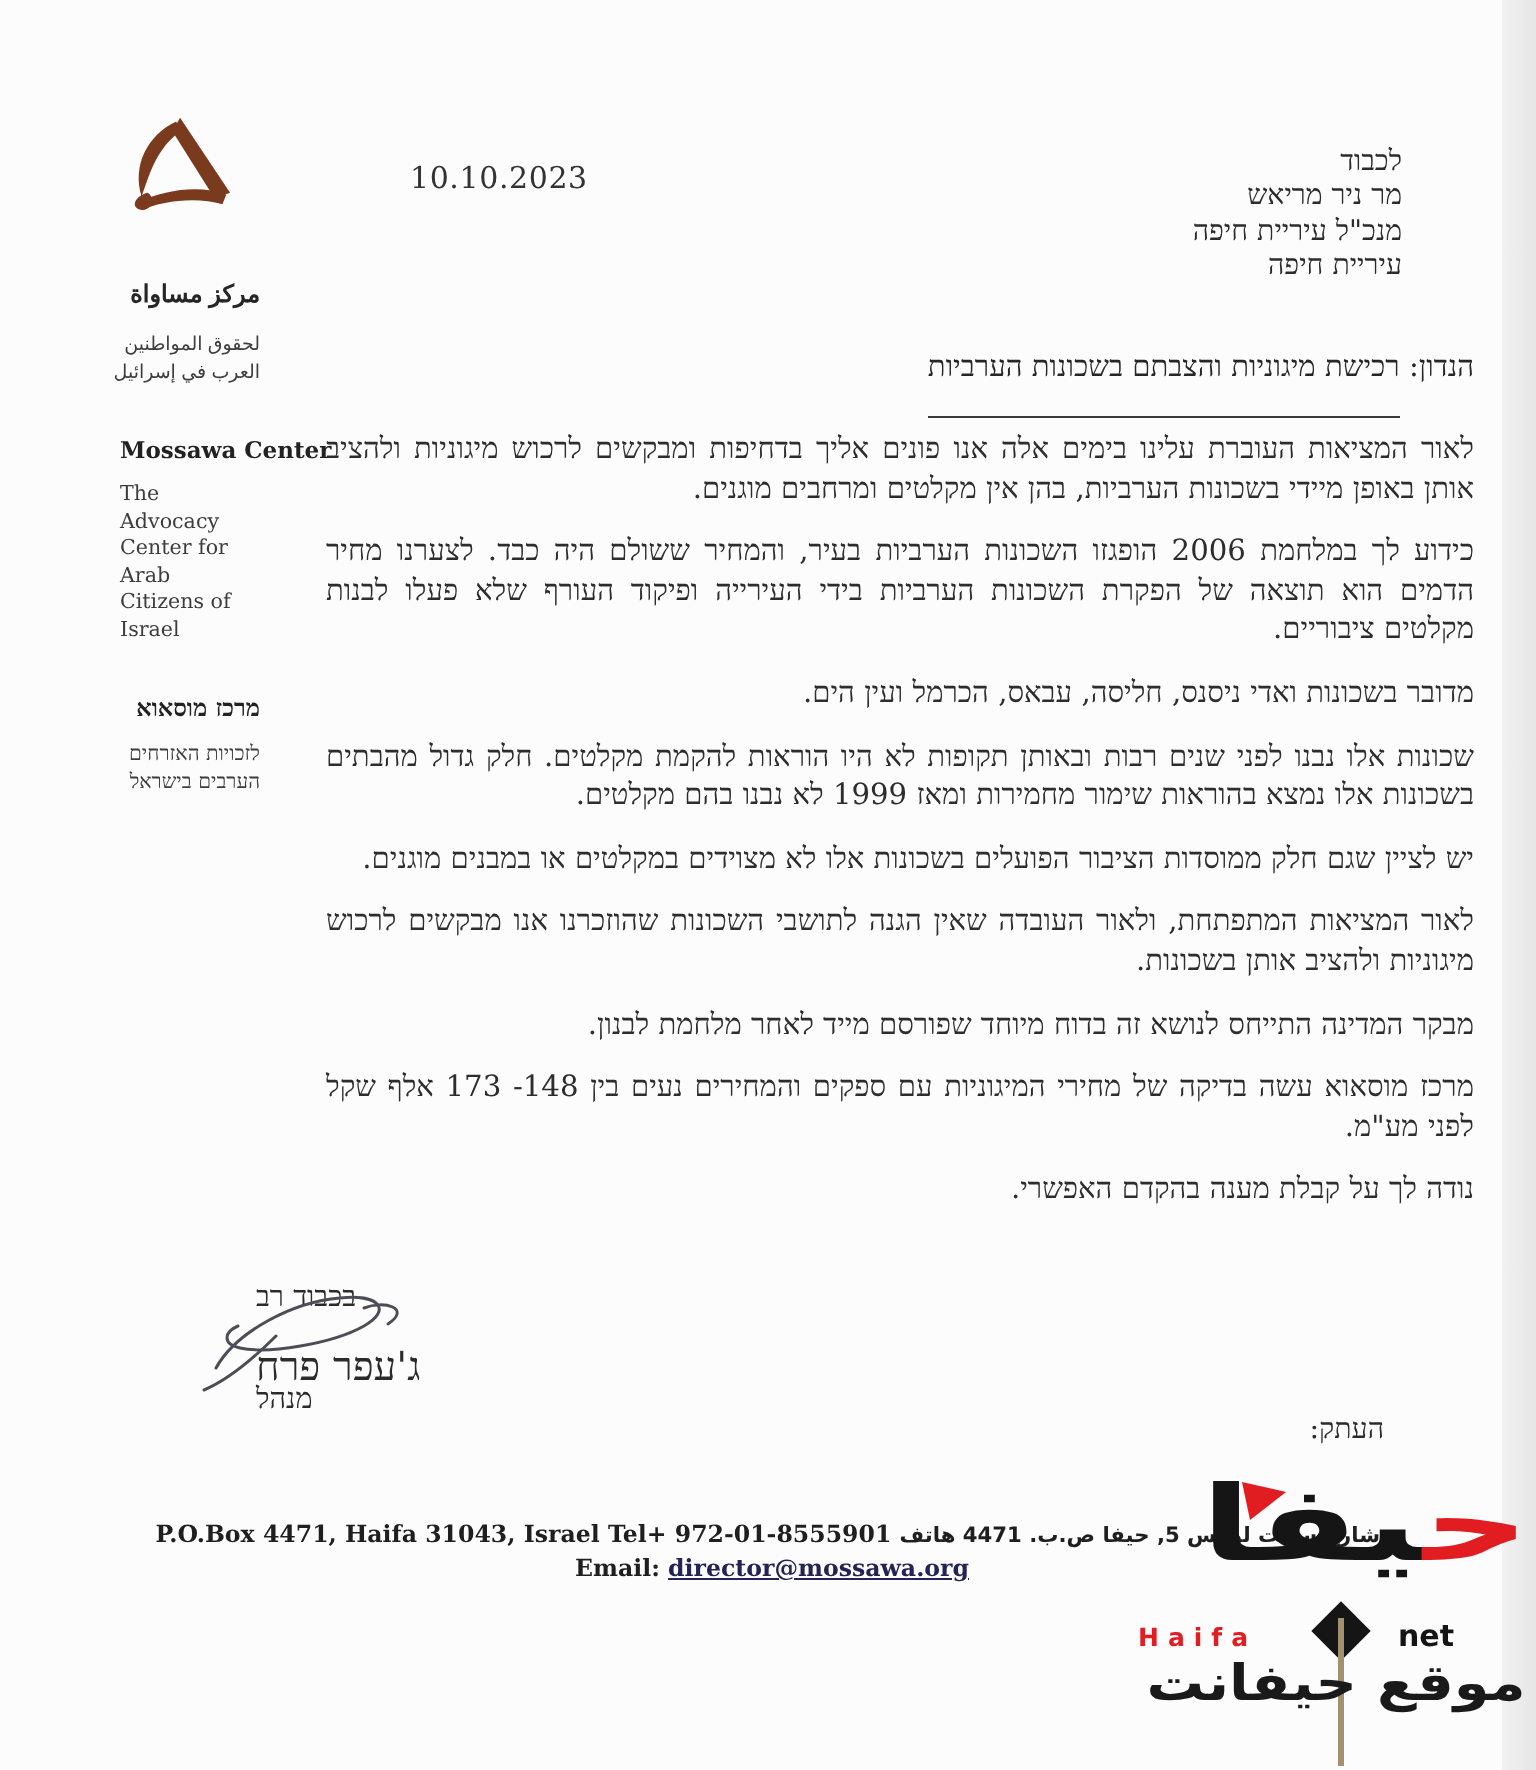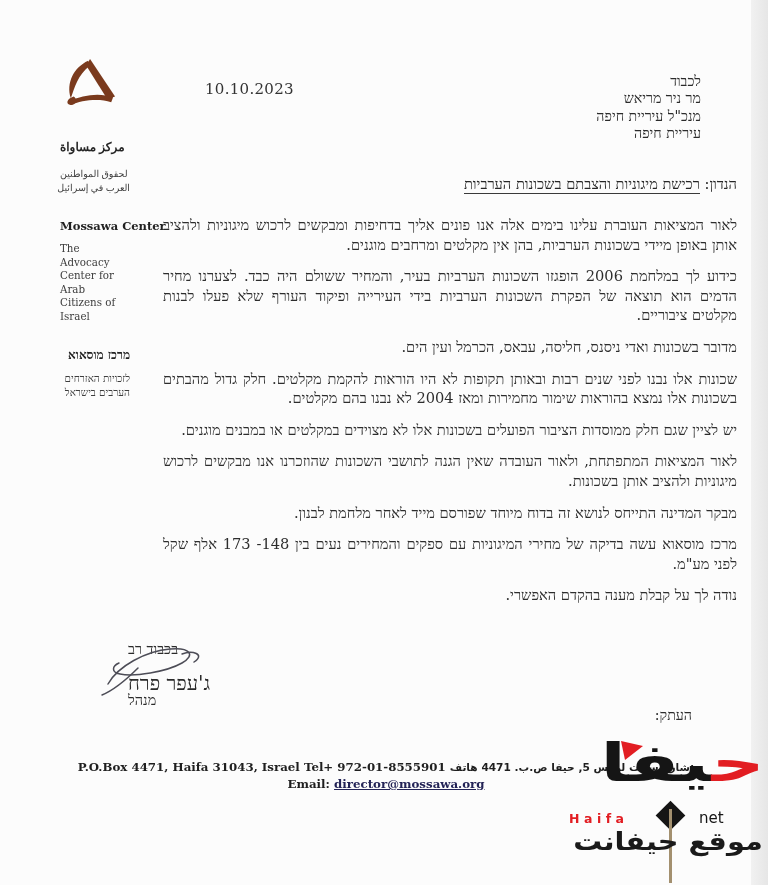--- a/index.html
+++ b/index.html
@@ -5,37 +5,37 @@
   html,body{margin:0;padding:0;background:#ffffff;}
   .page{
     position:relative;width:768px;height:885px;background:#fcfcfc;overflow:hidden;
     font-family:"DejaVu Serif","Liberation Serif",serif;color:#2b2b2b;
   }
   .scan-strip{position:absolute;right:0;top:0;width:17px;height:100%;
     background:linear-gradient(to right,#f1f1f1,#e6e6e6);}
   
   .letterhead{position:absolute;left:60px;top:56px;width:70px;}
   .lh-logo{margin-left:2px;}
-  .lh-ar{direction:rtl;text-align:left;font-family:Liberation Serif, serif;margin-top:30px;}
+  .lh-ar{direction:rtl;text-align:right;font-family:Liberation Sans, sans-serif;margin-top:30px;}
   .lh-name-ar{font-size:12px;font-weight:bold;color:#262626;margin-top:14px;white-space:nowrap;}
   .lh-sub-ar{font-size:9.5px;color:#3d3d3d;margin-top:12px;line-height:14px;}
   .lh-sub-ar div{white-space:nowrap;}
   .lh-en{text-align:left;}
   .lh-name-en{font-size:11.5px;font-weight:bold;color:#222;margin-top:24px;white-space:nowrap;}
   .lh-sub-en{font-size:10.3px;color:#3d3d3d;margin-top:9px;line-height:13.5px;}
   .lh-he{direction:rtl;text-align:right;}
   .lh-name-he{font-size:12px;font-weight:bold;color:#222;margin-top:25px;white-space:nowrap;}
   .lh-sub-he{font-size:10.3px;color:#3d3d3d;margin-top:8px;line-height:14px;}
   .lh-sub-he div{white-space:nowrap;}
   
   .date{position:absolute;left:205px;top:80px;font-size:15px;color:#333;letter-spacing:.3px;}
   .recipient{position:absolute;right:67px;top:73px;direction:rtl;text-align:right;
     font-size:14.2px;line-height:17.3px;}
   .subject{position:absolute;right:31px;top:175px;direction:rtl;font-size:14.6px;color:#262626;white-space:nowrap;}
-  .subject .u{border-bottom:1.2px solid #3a3a3a;padding-bottom:1px;}
+  .subject .u{border-bottom:1.2px solid #3a3a3a;padding-bottom:16px;}
   .body-text{position:absolute;left:163px;top:215px;width:574px;direction:rtl;
     text-align:justify;font-size:14.6px;line-height:19.6px;color:#2d2d2d;}
   .body-text p{margin:0 0 12px 0;}
   
   .salutation{position:absolute;left:128px;top:641px;direction:rtl;text-align:left;font-size:14.4px;}
   .signature{position:absolute;left:98px;top:644px;}
   .signer{position:absolute;left:128px;top:671px;direction:rtl;text-align:left;font-size:20px;}
   .signer-title{position:absolute;left:128px;top:692px;direction:rtl;text-align:left;font-size:14.4px;}
   .cc{position:absolute;right:34px;top:706px;direction:rtl;text-align:right;
     font-size:14.2px;line-height:18.5px;}
@@ -49,21 +49,21 @@
   .email-link{color:#232356;text-decoration:underline;cursor:pointer;}
   
   .wm{position:absolute;right:3px;bottom:2px;width:202px;height:144px;
     font-family:"DejaVu Sans",sans-serif;}
   .wm-big{position:absolute;top:-4px;right:0;font-size:52px;font-weight:bold;direction:rtl;
     line-height:1.1;white-space:nowrap;transform:scaleX(1.42);transform-origin:100% 50%;}
   .wm-flag{position:absolute;left:58px;top:2px;}
   .wm-mid{position:absolute;top:66px;left:0;width:100%;height:24px;}
   .wm-haifa{position:absolute;left:6px;top:6px;font-weight:bold;font-size:12.5px;letter-spacing:4.5px;}
   .wm-diamond{position:absolute;left:97px;top:0;width:21px;height:21px;transform:rotate(45deg);}
-  .wm-net{position:absolute;left:136px;top:4px;font-weight:normal;font-size:15px;}
+  .wm-net{position:absolute;left:136px;top:4px;font-weight:bold;font-size:15px;}
   .wm-pole{position:absolute;left:106px;top:70px;width:3px;height:74px;background:#a3906f;}
   .wm-bottom{position:absolute;top:88px;right:2px;font-size:25px;font-weight:bold;direction:rtl;
     white-space:nowrap;transform:scaleX(1.15);transform-origin:100% 50%;}
 </style>
 </head>
 <body>
 
 <div class="page">
 
   <div class="scan-strip"></div>
@@ -114,21 +114,21 @@
 
   <div class="subject">
     <span>הנדון:</span>
     <span class="u">רכישת מיגוניות והצבתם בשכונות הערביות</span>
   </div>
 
   <div class="body-text">
     <p>לאור המציאות העוברת עלינו בימים אלה אנו פונים אליך בדחיפות ומבקשים לרכוש מיגוניות ולהציב אותן באופן מיידי בשכונות הערביות, בהן אין מקלטים ומרחבים מוגנים.</p>
     <p>כידוע לך במלחמת 2006 הופגזו השכונות הערביות בעיר, והמחיר ששולם היה כבד. לצערנו מחיר הדמים הוא תוצאה של הפקרת השכונות הערביות בידי העירייה ופיקוד העורף שלא פעלו לבנות מקלטים ציבוריים.</p>
     <p>מדובר בשכונות ואדי ניסנס, חליסה, עבאס, הכרמל ועין הים.</p>
-    <p>שכונות אלו נבנו לפני שנים רבות ובאותן תקופות לא היו הוראות להקמת מקלטים. חלק גדול מהבתים בשכונות אלו נמצא בהוראות שימור מחמירות ומאז 2004 לא נבנו בהם מקלטים.</p>
+    <p>שכונות אלו נבנו לפני שנים רבות ובאותן תקופות לא היו הוראות להקמת מקלטים. חלק גדול מהבתים בשכונות אלו נמצא בהוראות שימור מחמירות ומאז 1999 לא נבנו בהם מקלטים.</p>
     <p>יש לציין שגם חלק ממוסדות הציבור הפועלים בשכונות אלו לא מצוידים במקלטים או במבנים מוגנים.</p>
     <p>לאור המציאות המתפתחת, ולאור העובדה שאין הגנה לתושבי השכונות שהוזכרנו אנו מבקשים לרכוש מיגוניות ולהציב אותן בשכונות.</p>
     <p>מבקר המדינה התייחס לנושא זה בדוח מיוחד שפורסם מייד לאחר מלחמת לבנון.</p>
     <p>מרכז מוסאוא עשה בדיקה של מחירי המיגוניות עם ספקים והמחירים נעים בין 148- 173 אלף שקל לפני מע"מ.</p>
     <p>נודה לך על קבלת מענה בהקדם האפשרי.</p>
   </div>
 
   <div class="salutation">בכבוד רב</div>
   <div class="signature">
     <svg width="118" height="54" viewBox="0 0 118 54">

